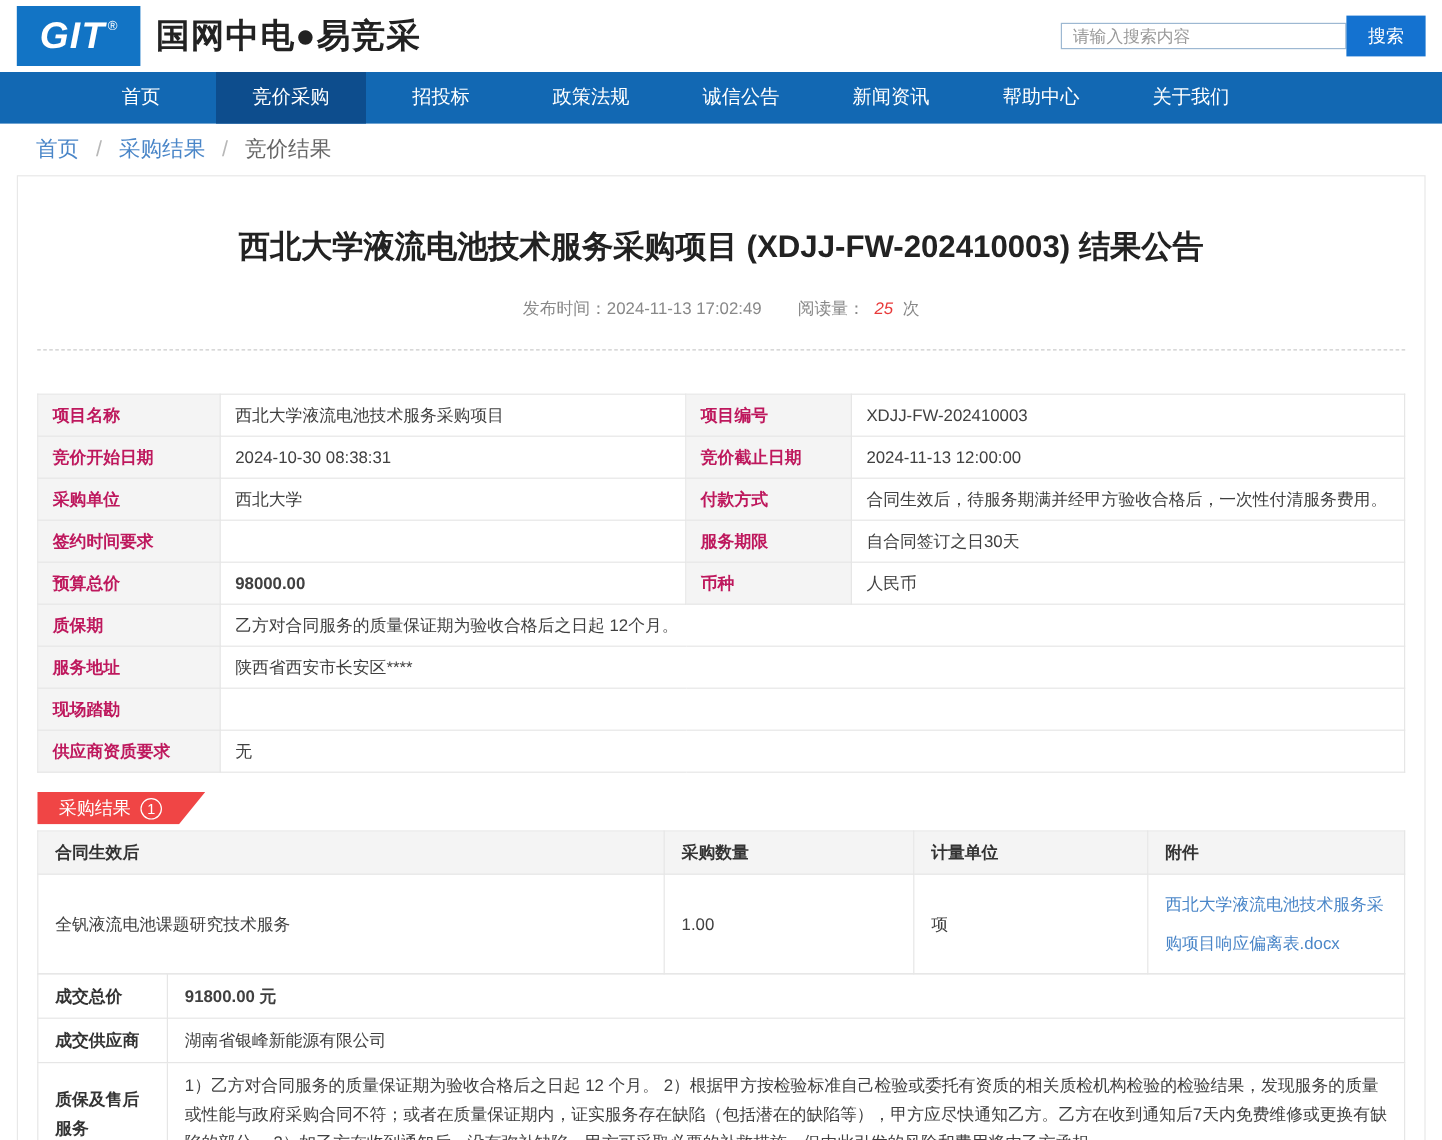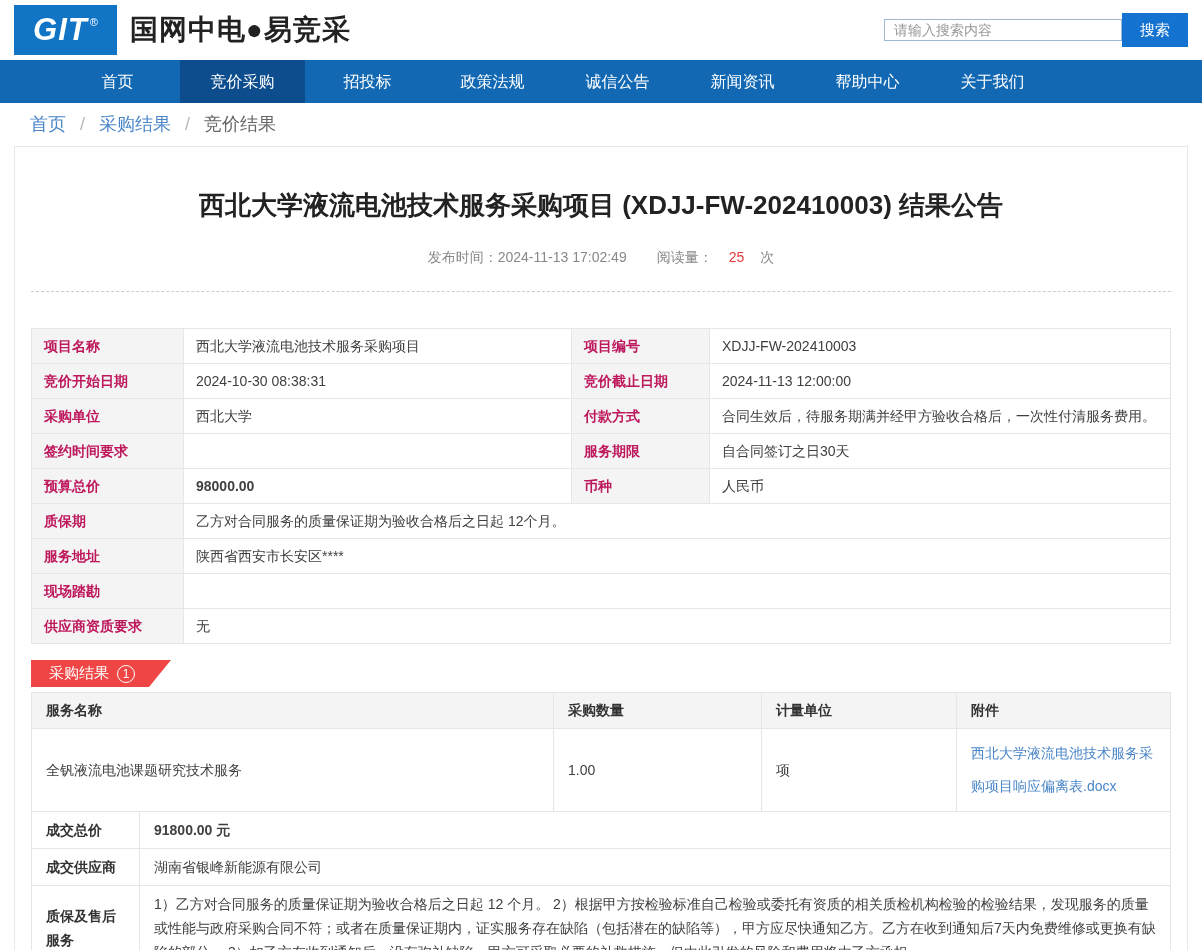--- a/index.html
+++ b/index.html
@@ -32,21 +32,21 @@
   .breadcrumb .sep { color: #b8b8b8; margin: 0 9px; }
   .breadcrumb .current { color: #666; }
 
   
   .card { margin: 0 14px; border: 1px solid #e8e8e8; background: #fff; padding: 0 16px 20px; min-height: 800px; }
   .article-title { text-align: center; font-size: 26px; font-weight: bold; color: #222;
                    margin-top: 44px; line-height: 28px; }
   .article-meta { text-align: center; color: #888; font-size: 14px; margin-top: 30px;
                   padding-bottom: 24px; border-bottom: 1px dashed #ccc; }
   .article-meta .views-wrap { margin-left: 30px; }
-  .views-count { color: #e83a3a; margin: 0 16px; }
+  .views-count { color: #e83a3a; font-style: italic; margin: 0 8px; }
 
   
   table { width: 100%; border-collapse: collapse; font-size: 14px; }
   .info-table { margin-top: 36px; }
   .info-table td { border: 1px solid #e6e6e6; padding: 7px 12px; line-height: 20px;
                    vertical-align: middle; color: #404040; }
   td.lbl { background: #f4f4f4; font-weight: bold; color: #be185d; }
   .red { color: #e83a3a; font-weight: bold; }
 
   
@@ -178,21 +178,21 @@
 
   <table class="result-table">
     <colgroup>
         <col style="width:522px">
         <col style="width:208px">
         <col style="width:195px">
         <col>
       </colgroup>
     <tbody>
         <tr>
-      <th>服务名称</th>
+      <th>合同生效后</th>
       <th>采购数量</th>
       <th>计量单位</th>
       <th>附件</th>
     </tr>
     <tr>
       <td>全钒液流电池课题研究技术服务</td>
       <td>1.00</td>
       <td>项</td>
       <td class="attachment">
         <a>西北大学液流电池技术服务采购项目响应偏离表.docx</a>

